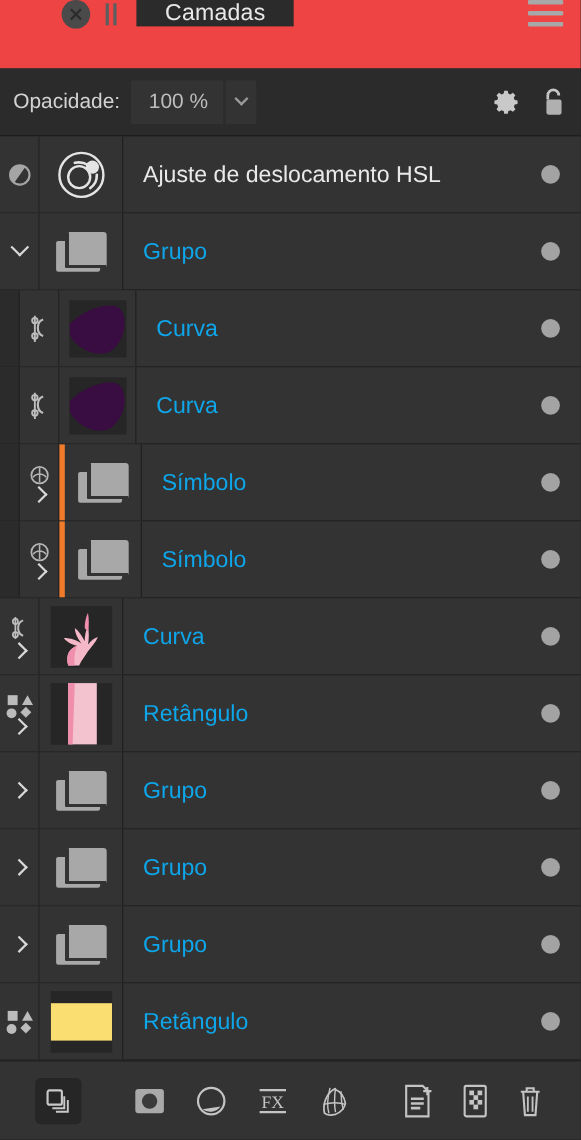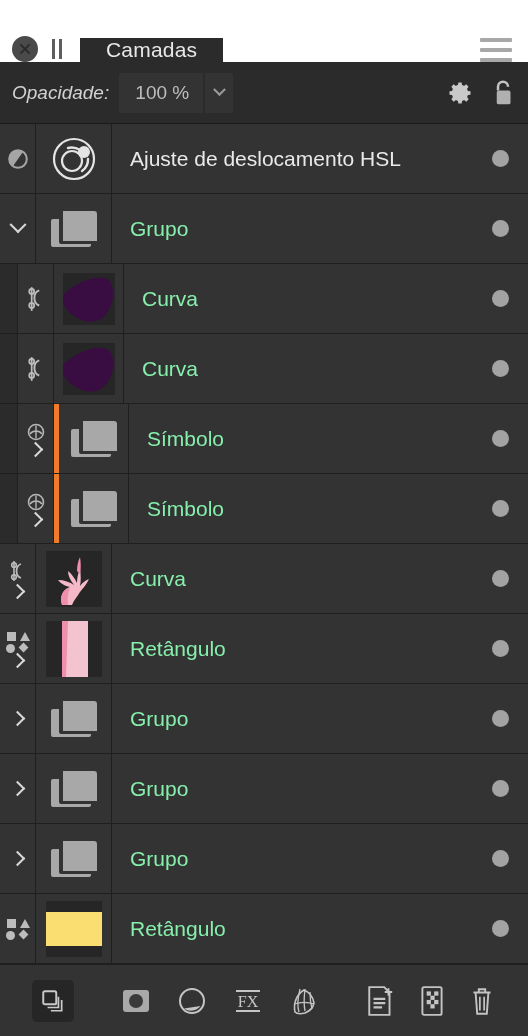--- a/index.html
+++ b/index.html
@@ -6,22 +6,22 @@
   html, body {
     width: 528px; height: 1036px;
     background: #1e1e1e;
     font-family: "Liberation Sans", sans-serif;
     overflow: hidden;
   }
   .panel { width: 528px; height: 1036px; display: flex; flex-direction: column; background: #2b2b2b; }
 
   
   .tabbar {
-    height: 62px; background: #ffffff; display: flex; align-items: flex-end;
-    flex: 0 0 62px; position: relative;
+    height: 62px; background: #ef4444; display: flex; align-items: flex-start;
+    flex: 0 0 62px; position: relative; padding-left: 44px;
   }
   .tab-left { display: flex; align-items: center; padding-left: 12px; gap: 14px; }
   .close-icon { width: 26px; height: 26px; border-radius: 50%; background: #4a4a4a; position: relative; }
   .close-icon::before, .close-icon::after {
     content: ""; position: absolute; left: 50%; top: 50%; width: 13px; height: 2px;
     background: #2b2b2b; transform: translate(-50%,-50%) rotate(45deg);
   }
   .close-icon::after { transform: translate(-50%,-50%) rotate(-45deg); }
   .grip-icon { width: 12px; height: 20px; display: flex; gap: 4px; }
   .grip-icon i { width: 3px; height: 20px; background: #5e5e5e; display: block; }
@@ -32,21 +32,21 @@
   .tab-spacer { flex: 1; }
   .menu-icon { display: flex; flex-direction: column; justify-content: center; gap: 6px; padding-right: 16px; }
   .menu-icon i { display: block; width: 32px; height: 4px; background: #a8a8a8; border-radius: 1px; }
 
   
   .optbar {
     flex: 0 0 62px; height: 62px; background: #2b2b2b;
     display: flex; align-items: center; padding: 0 12px; gap: 0;
     border-bottom: 1px solid #1a1a1a;
   }
-  .opacity-label { font-size: 19px; color: #d2d2d2; margin-right: 10px; font-style: italic; }
+  .opacity-label { font-size: 19px; color: #d2d2d2; margin-right: 10px; }
   .opacity-field {
     background: #333333; height: 40px; display: flex; align-items: center;
     padding: 0 14px; font-size: 19px; color: #bdbdbd; min-width: 84px; justify-content: flex-end;
     border-radius: 2px 0 0 2px;
   }
   .opacity-step {
     background: #333333; height: 40px; width: 28px; display: flex; align-items: center;
     justify-content: center; margin-left: 2px; border-radius: 0 2px 2px 0;
   }
   .chev-down { width: 9px; height: 9px; border-right: 2px solid #9a9a9a; border-bottom: 2px solid #9a9a9a; transform: rotate(45deg) translate(-2px,-2px); }
@@ -73,21 +73,21 @@
     align-items: center; justify-content: center; gap: 2px; border-right: 1px solid #1f1f1f;
   }
   .sym-bar { flex: 0 0 5px; background: #f07c2b; }
   .thumb-cell {
     flex: 0 0 70px; background: #333333; display: flex; align-items: center;
     justify-content: center; border-right: 1px solid #1f1f1f;
   }
   .thumb-cell.wide { flex: 0 0 76px; }
   .thumb { width: 56px; height: 56px; background: #262626; overflow: hidden; position: relative; }
   .thumb.sm { width: 52px; height: 52px; }
-  .name-cell { flex: 1; display: flex; align-items: center; padding-left: 18px; font-size: 21px; color: #86efac; }
+  .name-cell { flex: 1; display: flex; align-items: center; padding-left: 18px; font-size: 21px; color: #0ea5e9; }
   .name-cell.bright { color: #e9e9e9; }
   .dot-cell { flex: 0 0 56px; display: flex; align-items: center; justify-content: center; }
   .vis-dot { width: 17px; height: 17px; border-radius: 50%; background: #a3a3a3; }
 
   .chev-r { width: 11px; height: 11px; border-right: 2.5px solid #d8d8d8; border-top: 2.5px solid #d8d8d8; transform: rotate(45deg); }
   .chev-d { width: 12px; height: 12px; border-right: 2.5px solid #d8d8d8; border-bottom: 2.5px solid #d8d8d8; transform: rotate(45deg) translate(-3px,-3px); }
 
   
   .folder { width: 46px; height: 36px; position: relative; }
   .folder::before {

